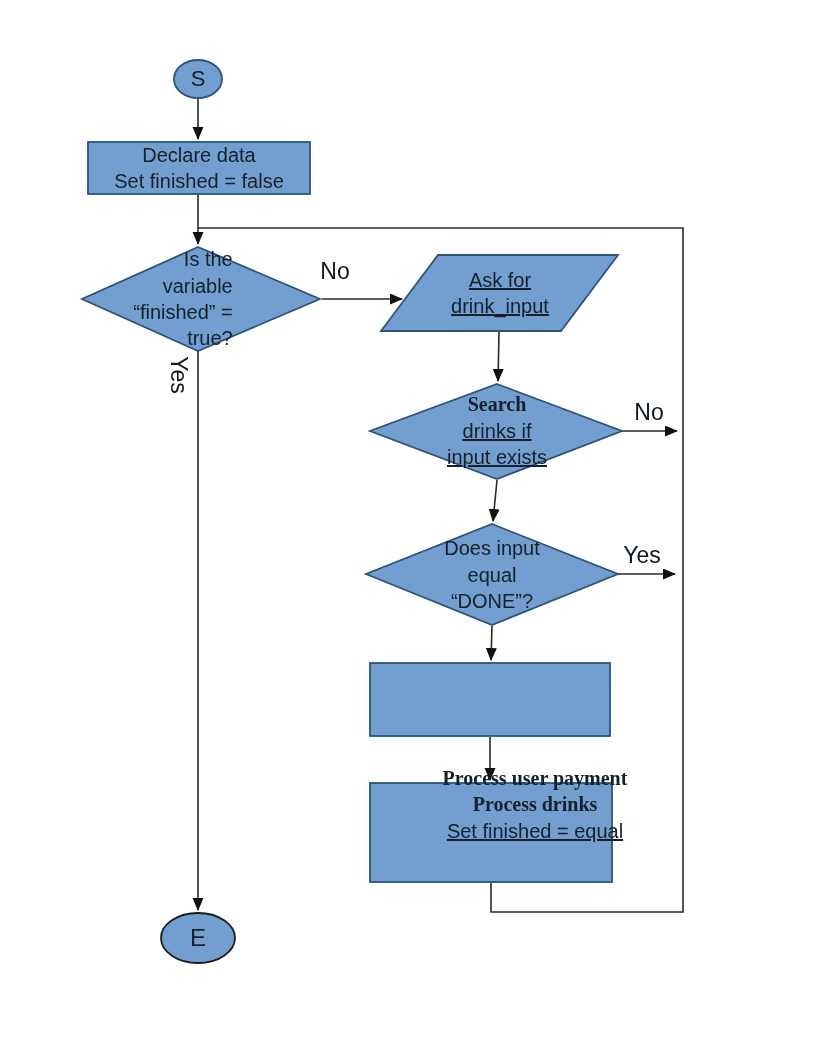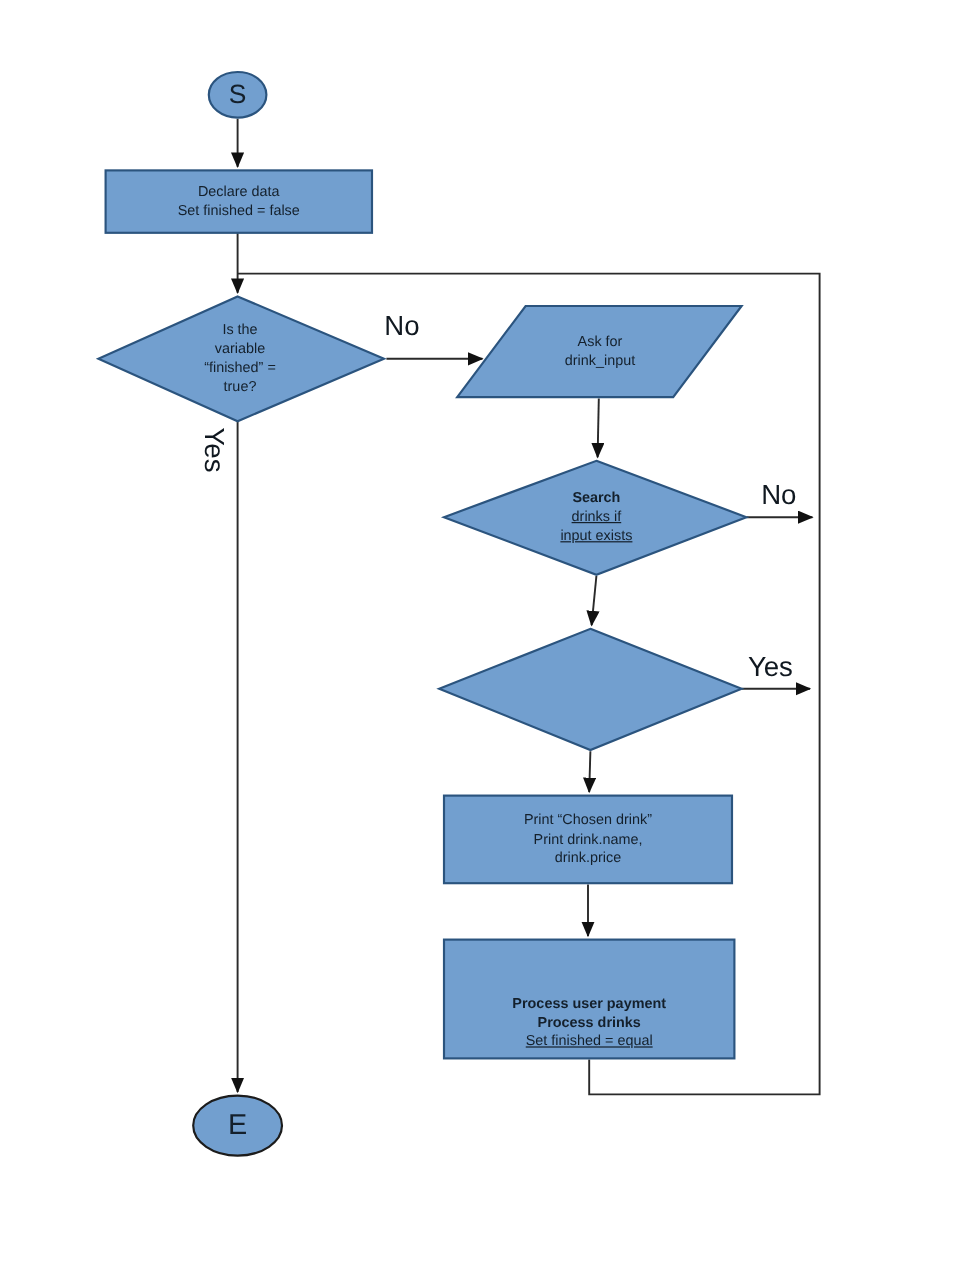--- a/index.html
+++ b/index.html
@@ -10,25 +10,25 @@
     font-family:"Liberation Sans", sans-serif;
     overflow:hidden;
   }
   .canvas svg{position:absolute;left:0;top:0;}
   .lbl{
     position:absolute;
     display:flex;flex-direction:column;
     align-items:center;justify-content:center;
     text-align:center;
     color:var(--text,#14202c);
-    font-size:12px;line-height:1.32;
+    font-size:20px;line-height:1.32;
     white-space:pre-line;
     pointer-events:none;
   }
-  .lbl .bold{font-weight:bold;white-space:pre-line;display:block;}
+  .lbl .bold{font-weight:bold;white-space:pre-line;display:block;font-family:Liberation Serif, serif;}
   .lbl .reg{white-space:pre-line;display:block;text-decoration:underline;}
   .edge-lbl{
     position:absolute;
     display:flex;align-items:center;justify-content:center;
     font-size:23px;color:#101820;
     white-space:nowrap;pointer-events:none;
   }
   .rot90{transform:rotate(90deg);transform-origin:center center;}
   .term{font-size:22px;}
   .term-end{font-size:24px;}
@@ -70,40 +70,40 @@
       <rect x="370" y="783" width="242" height="99"></rect>
       <ellipse cx="198" cy="938" rx="37" ry="25" stroke="#1c1c1c"></ellipse>
     </g>
   </svg>
 
   <div class="lbl term" style="left:174px;top:62px;width:48px;height:34px;">S</div>
 
   <div class="lbl" style="left:88px;top:142px;width:222px;height:52px;">Declare data
 Set finished = false</div>
 
-  <div class="lbl" style="left:118px;top:256px;width:164px;height:86px;">Is the
+  <div class="lbl" style="left:101px;top:256px;width:164px;height:86px;text-align:right;">Is the
 variable
 “finished” =
 true?</div>
 
-  <div class="lbl" style="left:418px;top:263px;width:164px;height:60px;">Ask for
+  <div class="lbl" style="left:418px;top:263px;width:164px;height:60px;text-decoration:underline;">Ask for
 drink_input</div>
 
   <div class="lbl" style="left:392px;top:398px;width:210px;height:66px;">
     <span class="bold">Search</span>
     <span class="reg">drinks if
 input exists</span>
   </div>
 
+  <div class="lbl" style="left:392px;top:543px;width:200px;height:64px;">Does input
+equal
+“DONE”?</div>
 
-  <div class="lbl" style="left:372px;top:664px;width:236px;height:71px;">Print “Chosen drink”
-Print drink.name,
-drink.price</div>
 
-  <div class="lbl" style="left:372px;top:804px;width:238px;height:97px;">
+  <div class="lbl" style="left:372px;top:756px;width:238px;height:97px;padding-left:44px;">
     <span class="bold">Process user payment
 Process drinks</span>
     <span class="reg">Set finished = equal</span>
   </div>
 
   <div class="lbl term-end" style="left:168px;top:920px;width:60px;height:36px;">E</div>
 
   <div class="edge-lbl" style="left:312px;top:256px;width:46px;height:30px;">No</div>
 
   <div class="edge-lbl rot90" style="left:156px;top:359px;width:46px;height:32px;">Yes</div>

